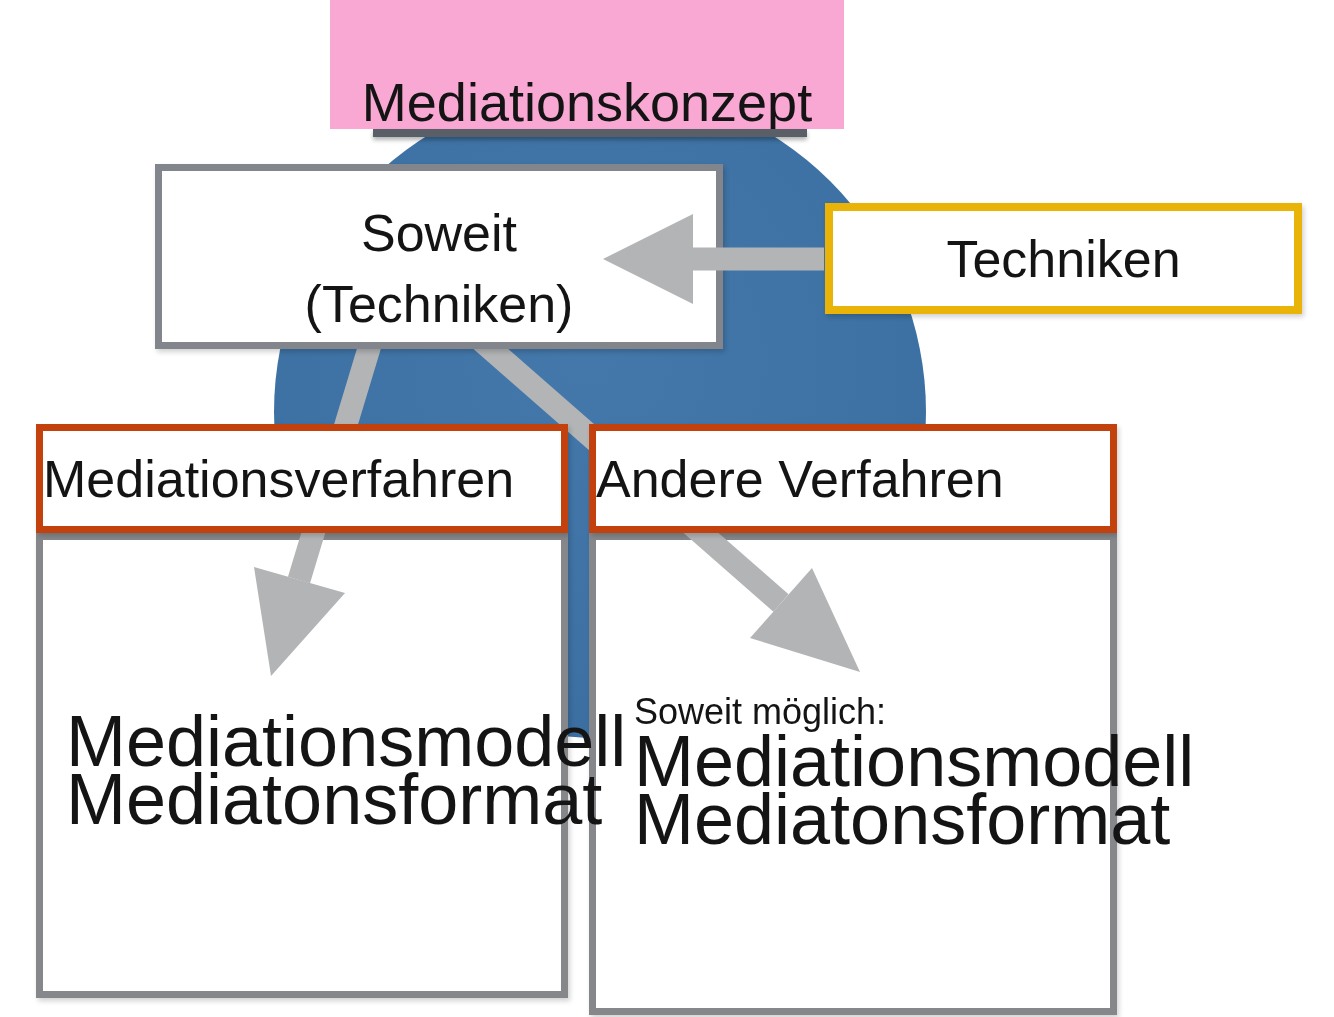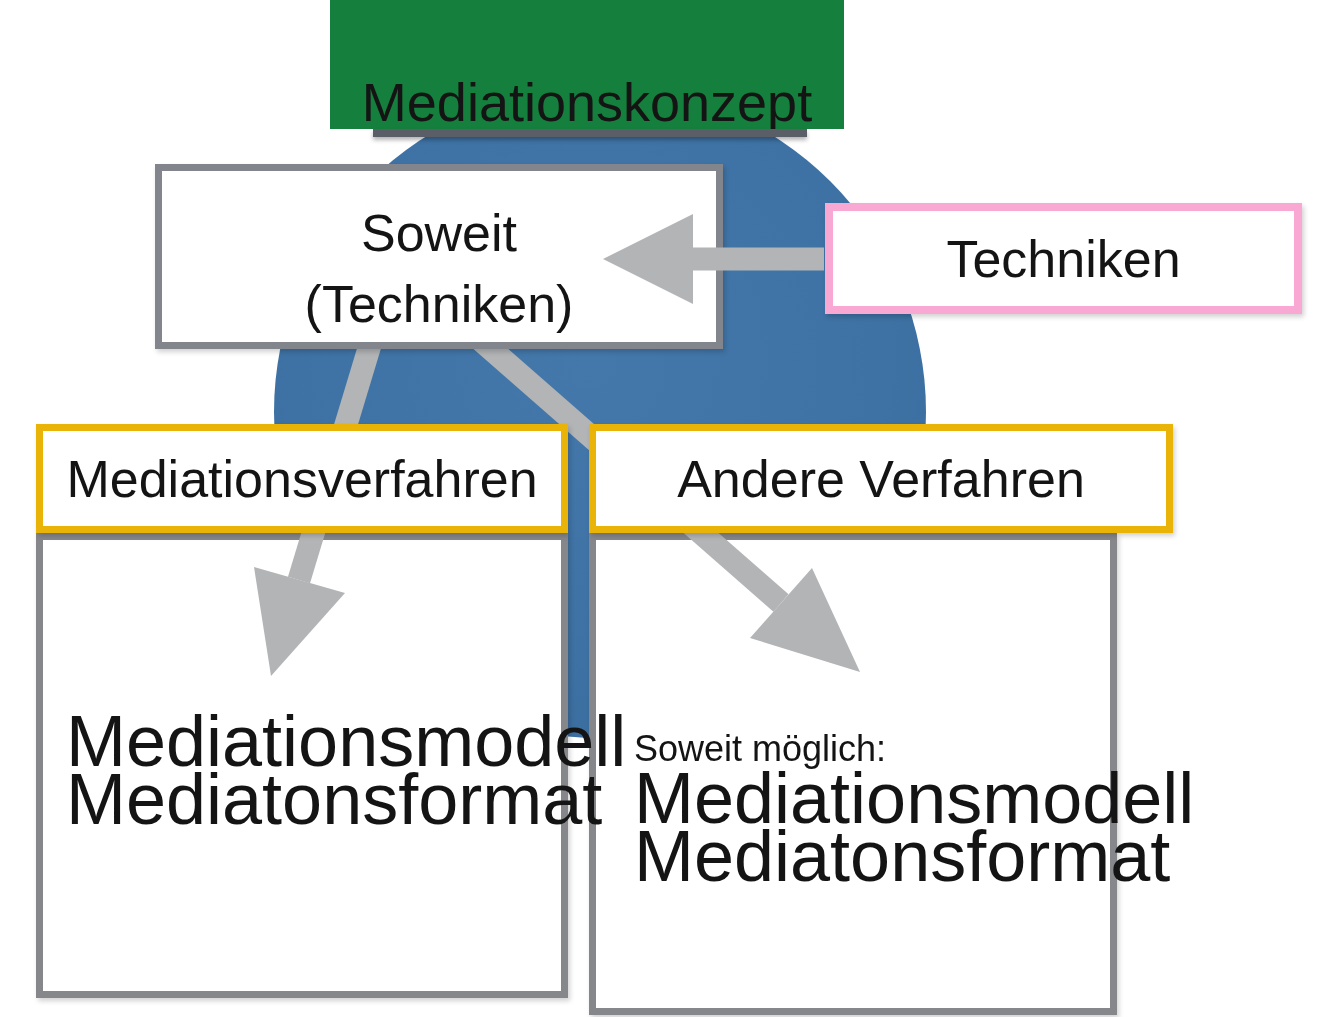--- a/index.html
+++ b/index.html
@@ -4,49 +4,49 @@
 <style>
   html,body{margin:0;padding:0;background:#ffffff;}
   .stage{
     position:relative;width:1334px;height:1017px;background:#ffffff;
     overflow:hidden;font-family:"Liberation Sans",sans-serif;color:#141414;
   }
   .abs{position:absolute;}
   svg.layer{position:absolute;left:0;top:0;width:1334px;height:1017px;pointer-events:none;}
 
   
-  .title-block{left:330px;top:0;width:514px;height:129px;background:#15803d;
+  .title-block{left:330px;top:0;width:514px;height:129px;background:#f9a8d4;
     display:flex;align-items:flex-end;justify-content:center;}
   .title-text{font-size:54px;line-height:66px;letter-spacing:0px;white-space:nowrap;
     transform:translateY(6px);}
   .title-underline{left:373px;top:129px;width:434px;height:8px;background:#5a5e66;
     box-shadow:0 3px 4px rgba(0,0,0,0.30);}
 
   
   .box{background:#ffffff;box-sizing:border-box;}
-  .hdr{border:7px solid #eab308;display:flex;align-items:center;justify-content:center;
+  .hdr{border:7px solid #c2410c;display:flex;align-items:center;
     font-size:52px;white-space:nowrap;box-shadow:2px 3px 5px rgba(0,0,0,0.18);}
   .bodybox{border:7px solid #85878b;box-shadow:2px 3px 5px rgba(0,0,0,0.18);}
 
   .phase-box{left:155px;top:164px;width:568px;height:185px;border:7px solid #82858b;
     box-shadow:2px 3px 5px rgba(0,0,0,0.18);}
   .phase-text{left:155px;top:198px;width:568px;text-align:center;
     font-size:52px;line-height:71px;}
-  .techniken-box{left:825px;top:203px;width:477px;height:111px;border:8px solid #f9a8d4;
+  .techniken-box{left:825px;top:203px;width:477px;height:111px;border:8px solid #eab308;
     display:flex;align-items:center;justify-content:center;font-size:52px;
     box-shadow:2px 3px 5px rgba(0,0,0,0.18);}
 
   .left-header{left:36px;top:424px;width:532px;height:109px;}
-  .right-header{left:589px;top:424px;width:584px;height:109px;}
+  .right-header{left:589px;top:424px;width:528px;height:109px;}
   .left-body{left:36px;top:533px;width:532px;height:465px;}
   .right-body{left:589px;top:533px;width:528px;height:482px;}
 
   .left-body-text{left:66px;top:712px;font-size:53px;line-height:58px;white-space:nowrap;}
   .right-body-text{left:634px;top:692px;white-space:nowrap;}
-  .note-line{font-size:36px;line-height:40px;display:block;margin-top:37px;}
+  .note-line{font-size:36px;line-height:40px;display:block;}
   .big-line{font-size:72px;line-height:58px;display:block;}
 </style>
 </head>
 <body>
 
 <div class="stage">
 
   <svg class="layer" viewBox="0 0 1334 1017">
     <defs>
       <radialGradient id="blueGrad" cx="48%" cy="42%" r="65%">

